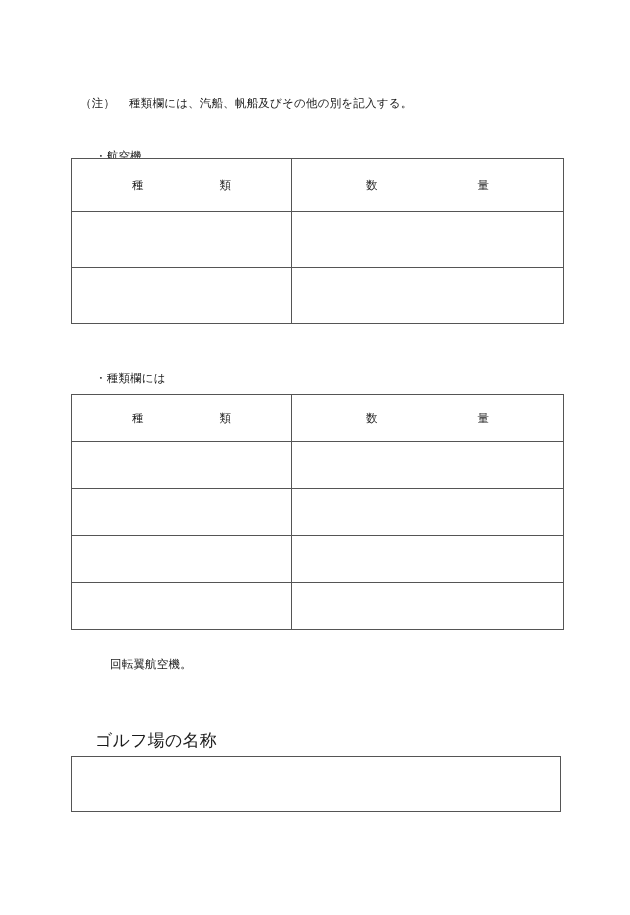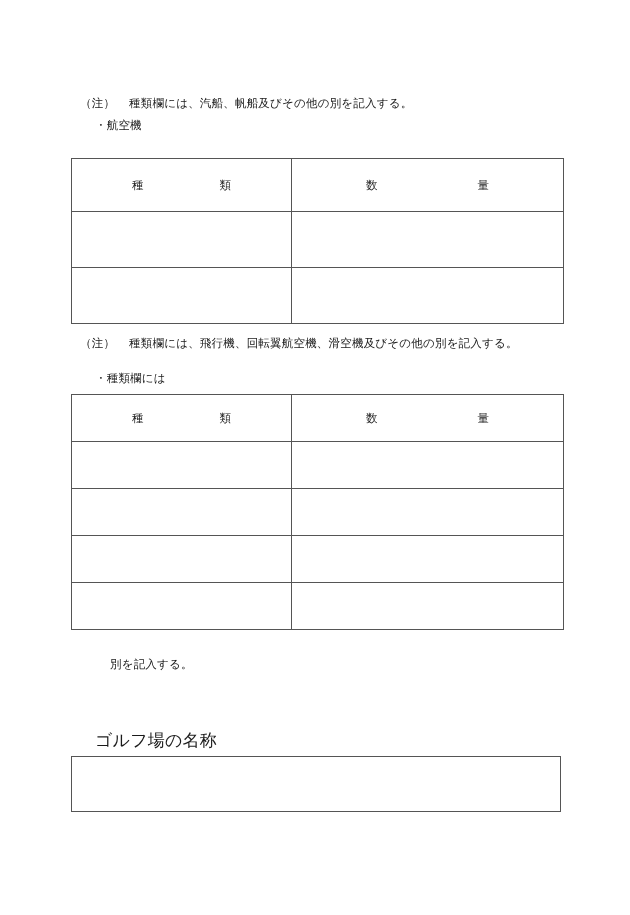--- a/index.html
+++ b/index.html
@@ -122,21 +122,21 @@
 </style>
 </head>
 <body>
 
 <div class="page">
 
   <div class="note" style="left:80px; top:80px;">
     <span class="note-marker">（注）</span><span class="note-gap"></span><span>種類欄には、汽船、帆船及びその他の別を記入する。</span>
   </div>
 
-  <div class="bullet-label" style="left:95px; top:103px;">・航空機</div>
+  <div class="bullet-label" style="left:95px; top:134px;">・航空機</div>
 
   <table class="form-table" style="left:71px; top:146px; width:490px;">
     <tbody>
         <tr>
       <td class="col-type hdr-cell" style="height:52px;">
         <span class="hdr-inner">
           <span class="ch">種</span>
           <span class="sp-type"></span>
           <span class="ch">類</span>
         </span>
@@ -153,23 +153,20 @@
       <td class="col-type empty-cell" style="height:55px;"></td>
       <td class="col-amount empty-cell"></td>
     </tr>
     <tr>
       <td class="col-type empty-cell" style="height:55px;"></td>
       <td class="col-amount empty-cell"></td>
     </tr>
   </tbody>
     </table>
 
-  <div class="note" style="left:80px; top:320px;">
-    <span class="note-marker">（注）</span><span class="note-gap"></span><span>種類欄には、飛行機、回転翼航空機、滑空機及びその他の別を記入する。</span>
-  </div>
 
   <div class="bullet-label" style="left:95px; top:356px;">・種類欄には</div>
 
   <table class="form-table" style="left:71px; top:382px; width:490px;">
     <tbody>
         <tr>
       <td class="col-type hdr-cell" style="height:46px;">
         <span class="hdr-inner">
           <span class="ch">種</span>
           <span class="sp-type"></span>
@@ -196,20 +193,20 @@
       <td class="col-type empty-cell" style="height:46px;"></td>
       <td class="col-amount empty-cell"></td>
     </tr>
     <tr>
       <td class="col-type empty-cell" style="height:46px;"></td>
       <td class="col-amount empty-cell"></td>
     </tr>
   </tbody>
     </table>
 
-  <div class="note-cont" style="left:110px; top:641px;">別を記入する。</div>
+  <div class="note-cont" style="left:110px; top:641px;">回転翼航空機。</div>
 
 
   <div class="sub-label" style="left:95px; top:718px;">ゴルフ場の名称</div>
 
   <div class="single-box" style="left:71px; top:744px; width:490px; height:56px;"></div>
 
 </div>
 
 </body></html>

